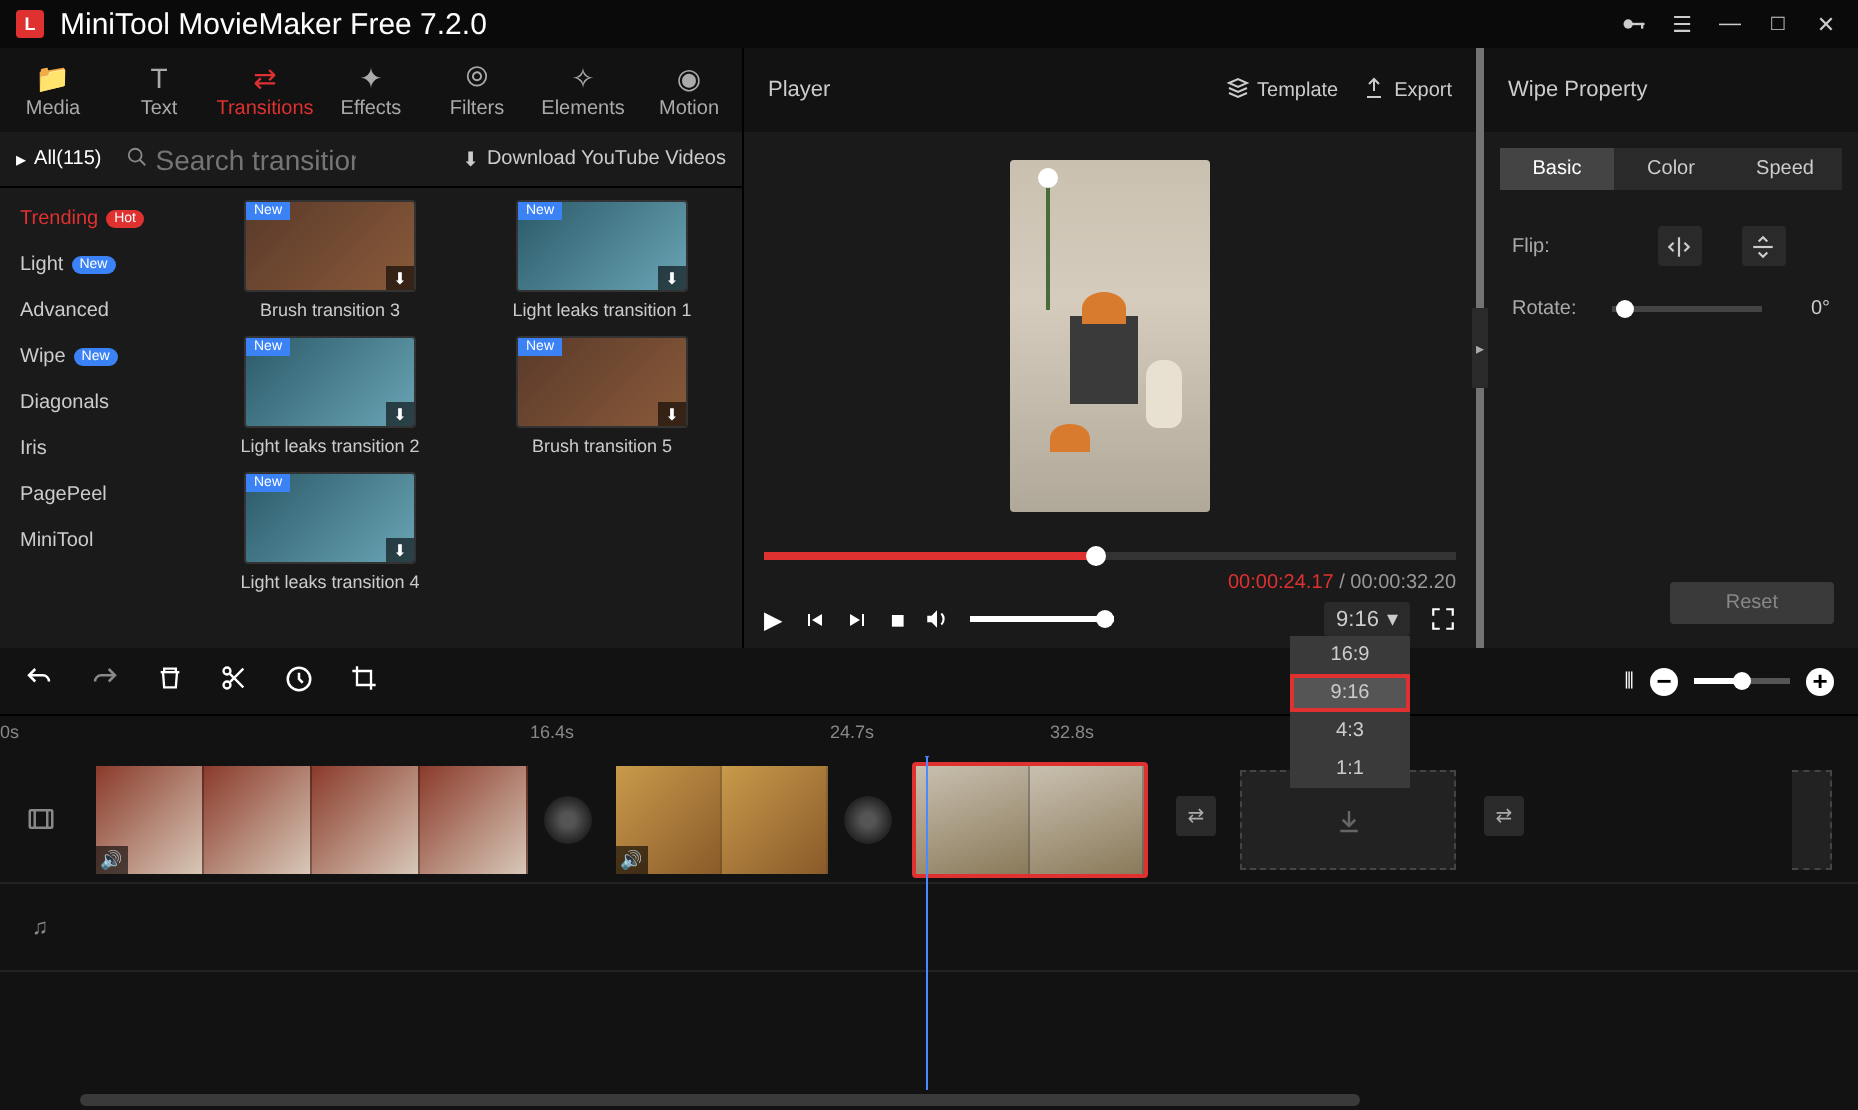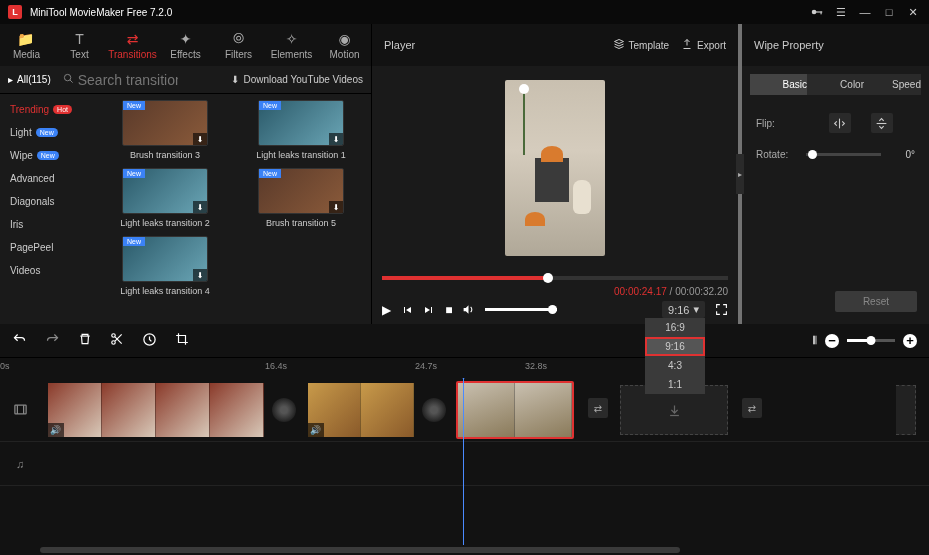--- a/index.html
+++ b/index.html
@@ -1,19 +1,19 @@
 <!DOCTYPE html>
 <html><head>
 <meta charset="utf-8">
 <style>
 * { margin: 0; padding: 0; box-sizing: border-box; font-family: -apple-system, "Segoe UI", sans-serif; }
 body { background: #0a0a0a; color: #ccc; width: 929px; height: 555px; overflow: hidden; font-size: 11px; }
 .titlebar { height: 24px; background: #0a0a0a; display: flex; align-items: center; padding: 0 8px; gap: 8px; }
 .titlebar .logo { width: 14px; height: 14px; background: #e03131; border-radius: 2px; display: flex; align-items: center; justify-content: center; color: #fff; font-size: 9px; font-weight: bold; }
-.titlebar .title { color: #fff; font-size: 10px; flex: 1; }
+.titlebar .title { color: #fff; font-size: 15px; flex: 1; }
 .titlebar .tb-ctrl { width: 16px; height: 16px; display: flex; align-items: center; justify-content: center; color: #ccc; cursor: pointer; }
 .key-icon { color: #f5a623; }
 .main-wrap { display: flex; height: 300px; }
 .left-panel { width: 372px; background: #1a1a1a; display: flex; flex-direction: column; border-right: 1px solid #000; }
 .tool-tabs { display: flex; background: #121212; height: 42px; }
 .tool-tab { flex: 1; display: flex; flex-direction: column; align-items: center; justify-content: center; gap: 2px; font-size: 10px; color: #aaa; cursor: pointer; }
 .tool-tab.active { color: #e03131; }
 .tool-tab .ticon { font-size: 14px; }
 .subbar { display: flex; align-items: center; height: 28px; border-bottom: 1px solid #000; padding: 0 8px; gap: 12px; background: #1a1a1a; }
 .subbar .all-lbl { color: #fff; font-size: 10px; display: flex; align-items: center; gap: 4px; }
@@ -59,21 +59,21 @@
 .vol-slider .vknob { position: absolute; right: 0; top: -3px; width: 9px; height: 9px; background: #fff; border-radius: 50%; }
 .vol-slider::before { content: ""; position: absolute; left: 0; top: 0; height: 100%; width: 100%; background: #fff; }
 .ratio-sel { margin-left: auto; display: flex; align-items: center; gap: 4px; background: #2a2a2a; padding: 2px 6px; border-radius: 2px; cursor: pointer; position: relative; }
 .ratio-dropdown { position: absolute; top: 100%; right: 0; background: #3a3a3a; width: 60px; z-index: 100; }
 .ratio-opt { padding: 4px 8px; font-size: 10px; cursor: pointer; text-align: center; }
 .ratio-opt.sel { background: #555; outline: 2px solid #e03131; outline-offset: -2px; }
 .fs-btn { color: #fff; cursor: pointer; }
 .prop-panel { flex: 1; background: #1a1a1a; display: flex; flex-direction: column; }
 .prop-head { height: 42px; display: flex; align-items: center; padding: 0 12px; background: #121212; font-size: 11px; }
 .prop-tabs { display: flex; padding: 8px; gap: 0; }
-.prop-tab { flex: 1; text-align: right; padding: 5px 0; font-size: 10px; background: #2a2a2a; cursor: pointer; }
+.prop-tab { flex: 1; text-align: center; padding: 5px 0; font-size: 10px; background: #2a2a2a; cursor: pointer; }
 .prop-tab.active { background: #444; color: #fff; }
 .prop-body { padding: 10px 14px; display: flex; flex-direction: column; gap: 16px; font-size: 10px; flex: 1; }
 .prop-row { display: flex; align-items: center; gap: 10px; }
 .prop-row .lbl { width: 40px; color: #aaa; }
 .flip-btn { width: 22px; height: 20px; background: #2a2a2a; display: flex; align-items: center; justify-content: center; cursor: pointer; border-radius: 2px; }
 .rot-slider { flex: 1; height: 3px; background: #444; position: relative; }
 .rot-slider .rknob { position: absolute; left: 2px; top: -3px; width: 9px; height: 9px; background: #fff; border-radius: 50%; }
 .reset-btn { margin: auto 12px 12px auto; background: #3a3a3a; color: #888; padding: 5px 28px; border-radius: 2px; font-size: 10px; cursor: pointer; }
 .timeline-wrap { height: 231px; background: #121212; display: flex; flex-direction: column; }
 .tl-toolbar { height: 34px; display: flex; align-items: center; padding: 0 12px; gap: 18px; border-bottom: 1px solid #000; }
@@ -176,37 +176,37 @@
       <div class="cat-list" id="cat-list">
           <div class="cat-item active">
             <span>Trending</span>
             <span class="badge-hot">Hot</span>
           </div>
           <div class="cat-item">
             <span>Light</span>
             <span class="badge-new">New</span>
           </div>
           <div class="cat-item">
+            <span>Advanced</span>
+          </div>
+          <div class="cat-item">
             <span>Wipe</span>
             <span class="badge-new">New</span>
           </div>
           <div class="cat-item">
-            <span>Advanced</span>
-          </div>
-          <div class="cat-item">
             <span>Diagonals</span>
           </div>
           <div class="cat-item">
             <span>Iris</span>
           </div>
           <div class="cat-item">
             <span>PagePeel</span>
           </div>
           <div class="cat-item">
-            <span>Videos</span>
+            <span>MiniTool</span>
           </div>
         </div>
       <div class="thumbs" id="thumbs">
           <div class="thumb-card">
             <div class="thumb-img brush">
               <span class="new-tag">New</span>
               <span class="dl-tag">⬇</span>
             </div>
             <span class="thumb-label">Brush transition 3</span>
           </div>

